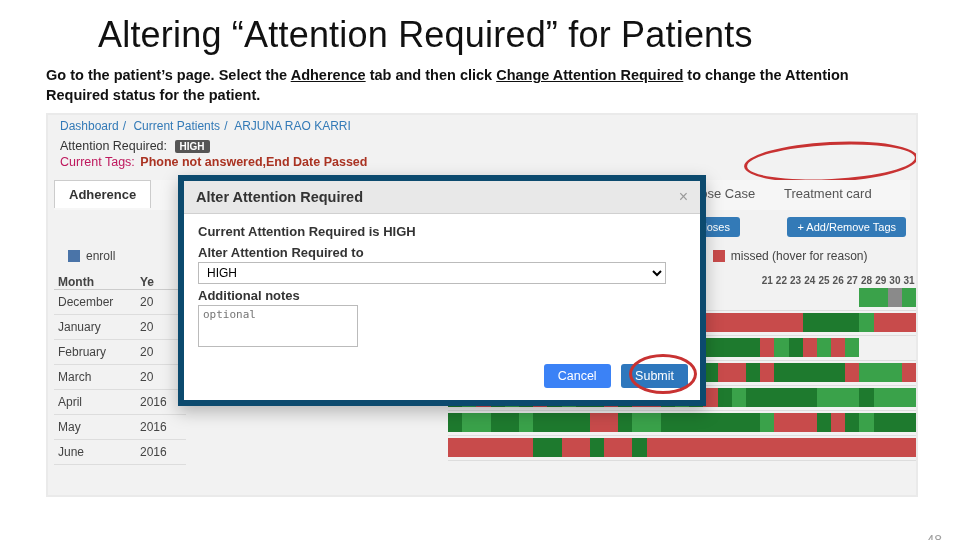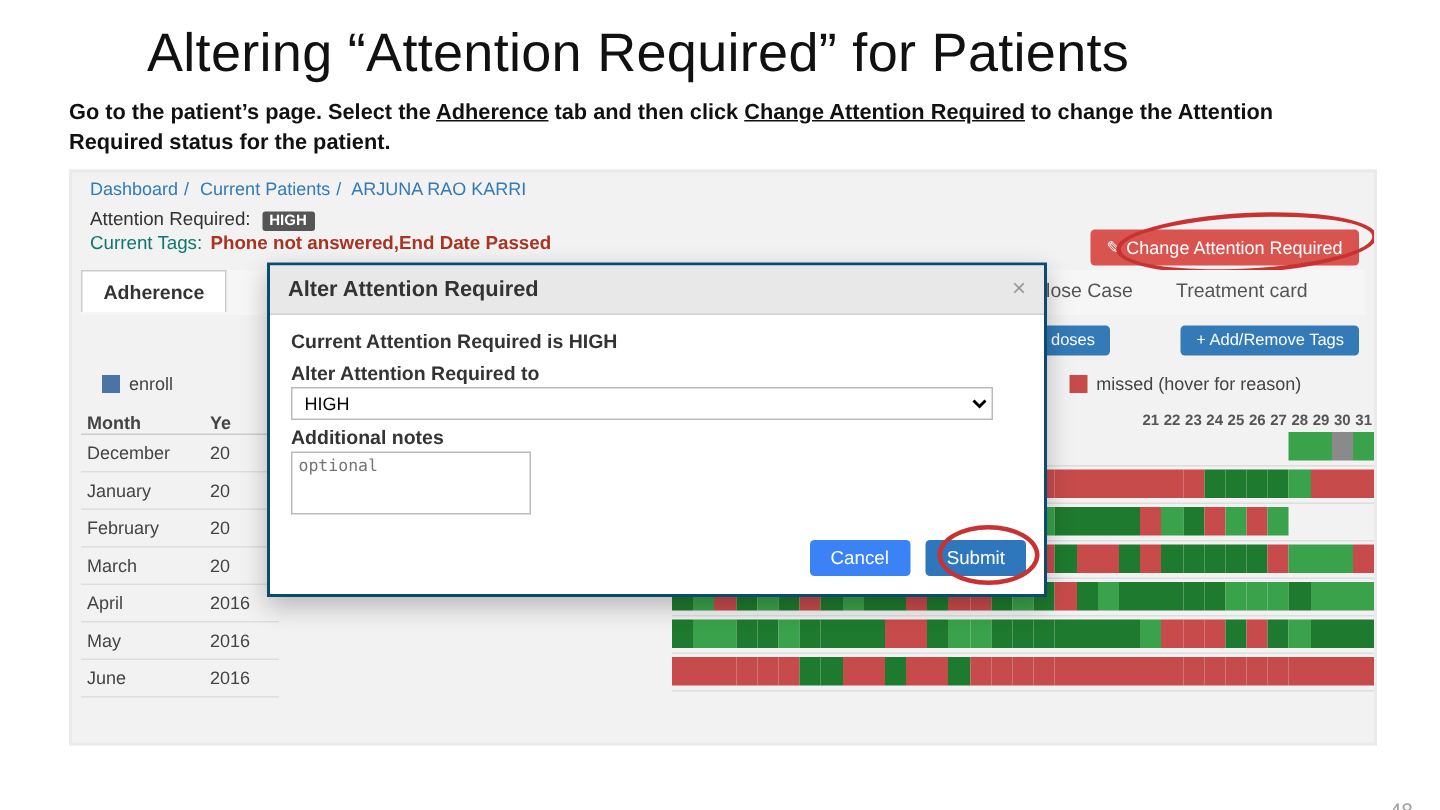--- a/index.html
+++ b/index.html
@@ -7,42 +7,42 @@
 h1{font-family:"Segoe UI Light","Segoe UI",Arial;font-weight:400;font-size:36px;margin:14px 0 10px 98px;letter-spacing:.2px;color:#111}
 .instr{margin:0 46px 8px 46px;font-size:14.5px;font-weight:700;color:#111;line-height:1.35}
 .ul{text-decoration:underline}
 .ss{position:relative;margin:0 46px;width:868px;height:380px;border:2px solid #eaeaea;background:#f2f2f2;overflow:hidden}
 .crumbs{position:absolute;left:12px;top:4px;font-size:12px;color:#c23}
 .crumbs span{color:#337ab7}
 .cr-sep{color:#888;margin:0 4px}
 .status{position:absolute;left:12px;top:24px;font-size:12.5px;color:#333}
 .badge{display:inline-block;background:#555;color:#fff;font-size:10px;font-weight:700;padding:1px 5px;margin-left:4px;border-radius:2px}
 .tags{position:absolute;left:12px;top:40px;font-size:12.5px}
-.tags .lab{color:#0f766e}
+.tags .lab{color:#be185d}
 .tags .val{color:#a32;font-weight:700;margin-left:2px}
 .btn-car{position:absolute;right:10px;top:38px;background:#d9534f;color:#fff;font-size:12px;padding:5px 11px;border-radius:3px}
 .car-circle{position:absolute;right:-2px;top:27px;width:168px;height:34px;border:3px solid #c83232;border-radius:50%;transform:rotate(-3deg);pointer-events:none}
 .tabs{position:absolute;left:6px;top:65px;right:6px;height:30px;background:#f6f6f6}
 .tab{display:inline-block;padding:6px 14px;font-size:13px;color:#555}
 .tab.first{background:#fff;border:1px solid #ccc;border-bottom:none;font-weight:700;color:#333}
 .tab.r{position:absolute}
 .pill{position:absolute;font-size:11px;color:#fff;background:#337ab7;border-radius:3px;padding:4px 10px}
 .legend{position:absolute;left:20px;top:134px;font-size:12px;color:#444}
 .lgbox{display:inline-block;width:12px;height:12px;margin:0 6px 0 16px;vertical-align:-2px}
 .table{position:absolute;left:6px;top:160px;font-size:12px;color:#444}
 .trh{display:flex;border-bottom:1px solid #ccc;font-weight:700}
 .tr{display:flex;border-bottom:1px solid #ddd;height:24px;align-items:center}
 .cm{width:82px;padding-left:4px}
 .cy{width:46px}
 .days{position:absolute;left:400px;top:160px;right:0}
 .dayh{display:flex;font-size:10px;color:#555;font-weight:700}
 .dayh span{width:14.2px;text-align:center}
 .drow{display:flex;height:24px;border-bottom:1px solid #ddd}
 .cell{width:14.2px;height:19px;margin-top:2px}
-.modal-wrap{position:absolute;left:130px;top:60px;width:516px;background:#fff;border:2px solid #0c4a6e;box-shadow:0 6px 16px rgba(0,0,0,.25)}
+.modal-wrap{position:absolute;left:130px;top:60px;width:516px;background:#fff;border:6px solid #0c4a6e;box-shadow:0 6px 16px rgba(0,0,0,.25)}
 .modal-head{background:#e8e8e8;padding:7px 12px;font-size:14.5px;font-weight:700;color:#333;display:flex;justify-content:space-between;align-items:center;border-bottom:1px solid #d0d0d0}
 .mclose{color:#999;font-size:16px;font-weight:400;cursor:pointer}
 .modal-body{padding:10px 14px 6px 14px;font-size:13px;color:#333}
 .modal-body .cur{font-weight:700;margin-bottom:6px}
 .modal-body .lbl{font-weight:700;margin:4px 0 2px 0}
 .sel{width:96%;border:1px solid #bbb;font-size:12px;padding:2px 4px;background:#fff}
 .ta{width:150px;height:36px;font-size:11px;color:#999;border:1px solid #bbb;padding:2px 4px;resize:none}
 .modal-foot{padding:8px 12px 12px 12px;text-align:right}
 .btn{display:inline-block;font-size:12.5px;color:#fff;padding:5px 14px;border-radius:3px;margin-left:6px;cursor:pointer}
 .btn-cancel{background:#3b82f6}
@@ -65,23 +65,20 @@
     <span>Current Patients</span><span class="cr-sep">/</span>
     <span>ARJUNA RAO KARRI</span>
   </div>
   <div class="status">
     <span>Attention Required:</span>
     <span class="badge">HIGH</span>
   </div>
   <div class="tags">
     <span class="lab">Current Tags:</span>
     <span class="val">Phone not answered,End Date Passed</span>
-  </div>
-  <div class="btn-car">
-    <span>✎ </span><span>Change Attention Required</span>
   </div>
   <div class="car-circle"></div>
 
   <div class="tabs">
     <div class="tab first">Adherence</div>
     <div class="tab r" style="left:520px">dical Details</div>
     <div class="tab r" style="left:620px">Close Case</div>
     <div class="tab r" style="left:716px">Treatment card</div>
   </div>
 

